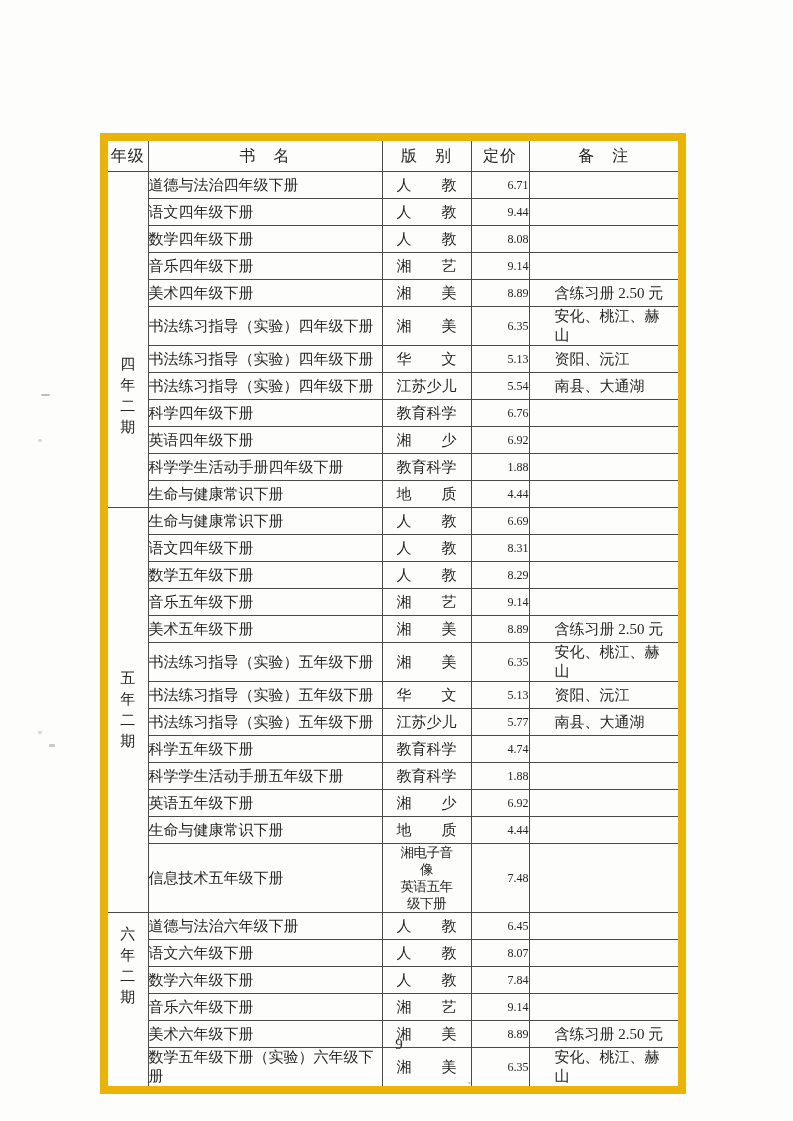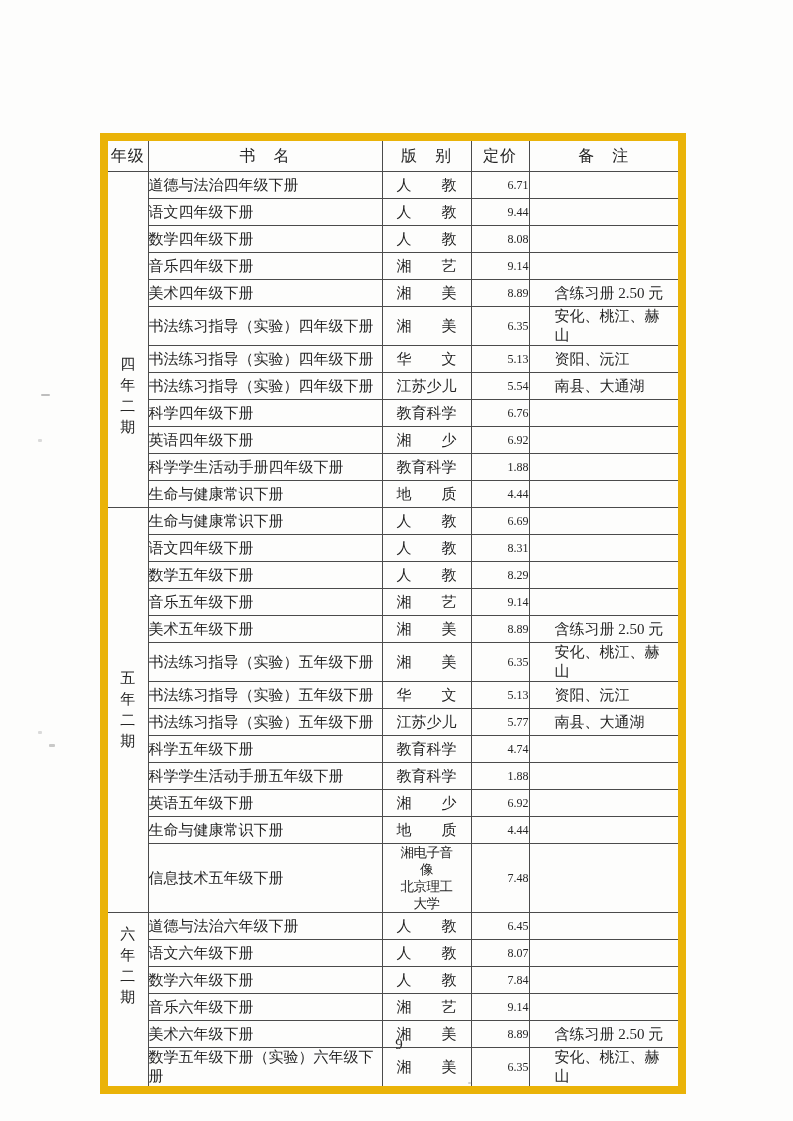--- a/index.html
+++ b/index.html
@@ -255,21 +255,21 @@
         <tr>
           <td class="book-cell">生命与健康常识下册</td>
           <td class="pub-cell"><span>地　　质</span></td>
           <td class="price-cell">4.44</td>
           <td class="note-cell"></td>
         </tr>
         <tr class="row-tall">
           <td class="book-cell">信息技术五年级下册</td>
           <td class="pub-cell">
             <span class="pub-multi">湘电子音像
-北京理工大学</span>
+英语五年级下册</span>
           </td>
           <td class="price-cell">7.48</td>
           <td class="note-cell"></td>
         </tr>
       </tbody>
       <tbody>
         <tr>
           <td class="grade-cell" rowspan="6">
             <div class="grade-label">六年二期</div>
           </td>

